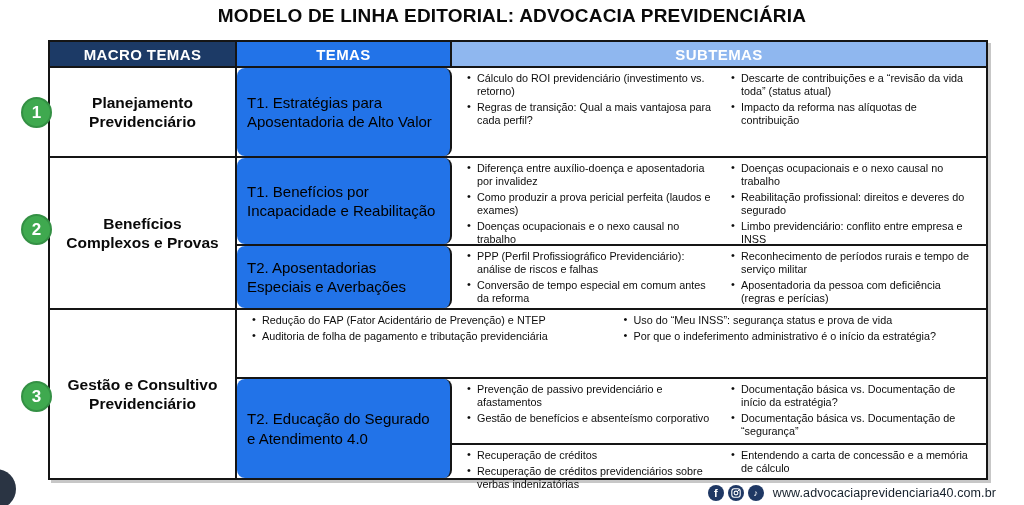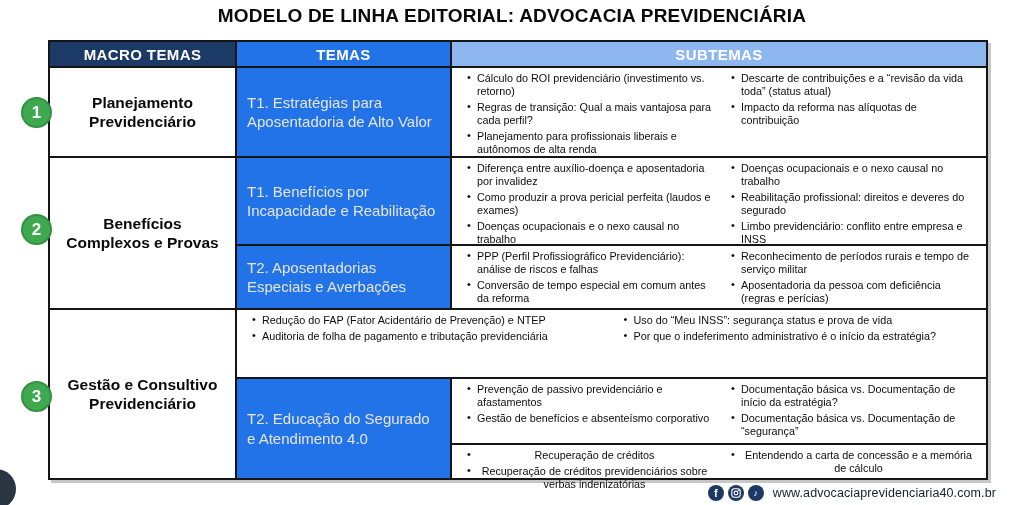--- a/index.html
+++ b/index.html
@@ -33,34 +33,34 @@
     width:187px;border-right:2px solid #151515;box-sizing:border-box;
     display:flex;align-items:center;justify-content:center;
     text-align:center;font-weight:700;font-size:15.5px;line-height:1.25;
     padding:0 14px;background:#fff;color:#0a0a0a;
   }
   .temas-block{flex:1;display:flex;flex-direction:column;}
   .tema-row{display:flex;box-sizing:border-box;}
   .tema-row + .tema-row{border-top:2px solid #151515;}
   .tema-cell{
     width:215px;box-sizing:border-box;border-right:2px solid #151515;
-    background:#2273e8;color:#e5e5e5;font-size:15px;line-height:1.3;
-    display:flex;align-items:center;padding:4px 10px;
+    background:#2273e8;color:#000000;font-size:15px;line-height:1.3;
+    display:flex;align-items:center;padding:4px 10px;border-radius:8px;
   }
   .subs{flex:1;display:flex;flex-direction:column;box-sizing:border-box;}
   .section{flex:1;display:flex;box-sizing:border-box;padding:4px 4px 2px 2px;}
   .section.bordered{border-top:2px solid #151515;}
   ul.bullets{list-style:none;margin:0;padding:0 6px 0 12px;flex:1;}
   ul.bullets li{
     position:relative;padding-left:11px;font-size:10.8px;line-height:1.2;
     margin:0 0 3px 0;color:#0d0d0d;
   }
   ul.bullets li::before{content:"•";position:absolute;left:1px;top:-1px;font-size:11px;}
   .h88{height:88px;} .h86{height:86px;} .h64{height:64px;} .h67{height:67px;}
-  .h101{height:101px;} .s61{flex:0 0 59px;} .s40{flex:0 0 38px;text-align:center;}
+  .h101{height:101px;} .s61{flex:0 0 59px;} .s40{flex:0 0 38px;}
   .num-badge{
     position:absolute;left:21px;width:31px;height:31px;border-radius:50%;
     background:#3fa94f;border:2px solid #349044;box-sizing:border-box;
     color:#fff;font-weight:700;font-size:17px;
     display:flex;align-items:center;justify-content:center;
   }
   .corner-circle{
     position:absolute;left:-24px;top:469px;width:40px;height:40px;border-radius:50%;
     background:#2a3443;
   }
@@ -92,21 +92,20 @@
   <div class="macro-row">
     <div class="macro-cell">Planejamento Previdenciário</div>
     <div class="temas-block">
       <div class="tema-row h88">
         <div class="tema-cell">T1. Estratégias para Aposentadoria de Alto Valor</div>
         <div class="subs">
           <div class="section">
             <ul class="bullets">
               <li>Cálculo do ROI previdenciário (investimento vs. retorno)</li>
               <li>Regras de transição: Qual a mais vantajosa para cada perfil?</li>
-              <li>Planejamento para profissionais liberais e autônomos de alta renda</li>
             </ul>
             <ul class="bullets">
               <li>Descarte de contribuições e a “revisão da vida toda” (status atual)</li>
               <li>Impacto da reforma nas alíquotas de contribuição</li>
             </ul>
           </div>
         </div>
       </div>
     </div>
   </div>

